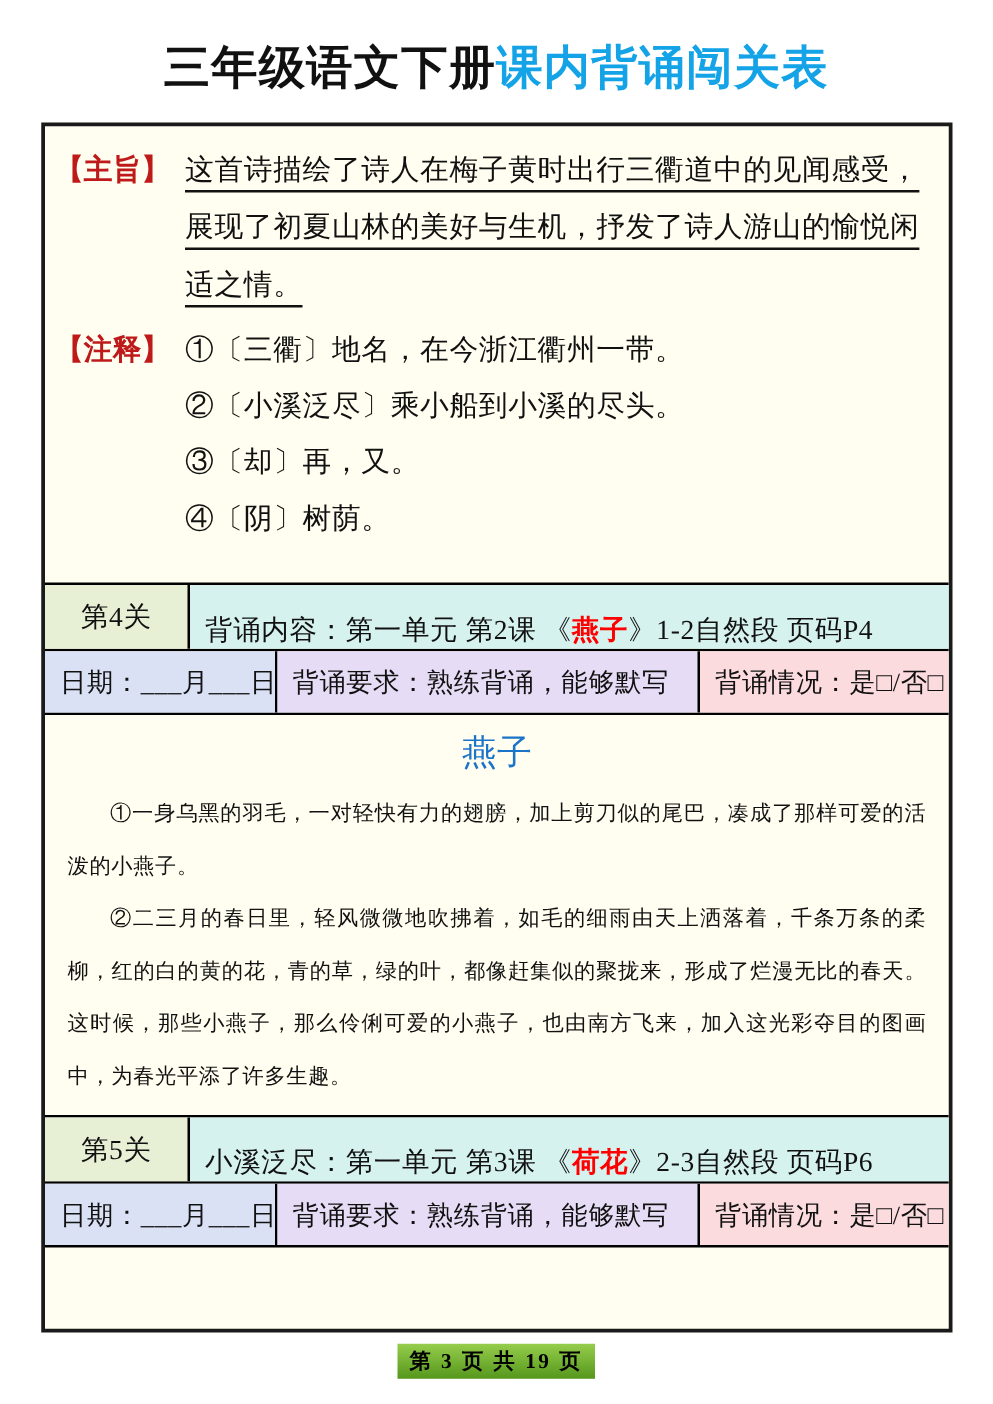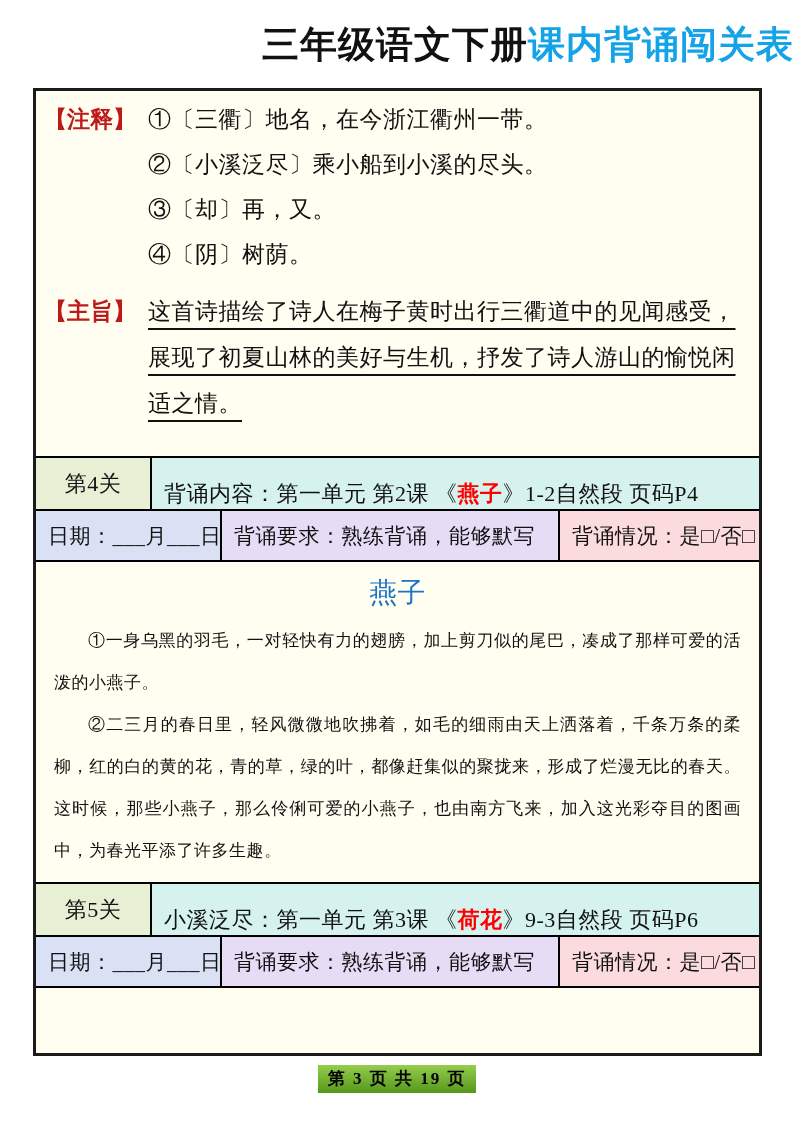--- a/index.html
+++ b/index.html
@@ -7,22 +7,22 @@
     width: 794px; height: 1123px;
     background: #ffffff;
     font-family: "Liberation Serif", "DejaVu Serif", serif;
     color: #111;
     overflow: hidden;
   }
   .page { position: relative; width: 794px; height: 1123px; }
 
   
   .page-title {
-    margin-top: 22px;
-    text-align: right;
+    margin-top: 32px;
+    text-align: center;
     font-size: 37px;
     font-weight: 900;
     letter-spacing: 1px;
     line-height: 45px;
     white-space: nowrap;
   }
   .title-accent { color: var(--title_blue, #14A3E6); }
 
   
   .sheet {
@@ -123,33 +123,33 @@
 </style>
 </head>
 <body>
 
 <div class="page">
 
   <h1 class="page-title"><span>三年级语文下册</span><span class="title-accent">课内背诵闯关表</span></h1>
 
   <div class="sheet">
 
+    <div class="labeled-section">
+      <span class="section-label">【主旨】</span>
+      <span class="section-body underlined">这首诗描绘了诗人在梅子黄时出行三衢道中的见闻感受，展现了初夏山林的美好与生机，抒发了诗人游山的愉悦闲适之情。</span>
+    </div>
+
     <div class="labeled-section notes-section">
       <span class="section-label">【注释】</span>
       <div class="section-body">
         <div class="note-item">①〔三衢〕地名，在今浙江衢州一带。</div>
         <div class="note-item">②〔小溪泛尽〕乘小船到小溪的尽头。</div>
         <div class="note-item">③〔却〕再，又。</div>
         <div class="note-item">④〔阴〕树荫。</div>
       </div>
-    </div>
-
-    <div class="labeled-section">
-      <span class="section-label">【主旨】</span>
-      <span class="section-body underlined">这首诗描绘了诗人在梅子黄时出行三衢道中的见闻感受，展现了初夏山林的美好与生机，抒发了诗人游山的愉悦闲适之情。</span>
     </div>
 
     <div class="level-block">
       <div class="grid-row header-row">
         <div class="cell level-badge-cell">第4关</div>
         <div class="cell level-content-cell">
             <span>背诵内容：第一单元 第2课 《</span>
             <span class="course-title">燕子</span>
             <span>》1-2自然段 页码P4</span>
           </div>
@@ -165,21 +165,21 @@
         <p class="passage-paragraph">②二三月的春日里，轻风微微地吹拂着，如毛的细雨由天上洒落着，千条万条的柔柳，红的白的黄的花，青的草，绿的叶，都像赶集似的聚拢来，形成了烂漫无比的春天。这时候，那些小燕子，那么伶俐可爱的小燕子，也由南方飞来，加入这光彩夺目的图画中，为春光平添了许多生趣。</p>
       </div>
     </div>
 
     <div>
       <div class="grid-row header-row">
         <div class="cell level-badge-cell">第5关</div>
         <div class="cell level-content-cell">
             <span>小溪泛尽：第一单元 第3课 《</span>
             <span class="course-title">荷花</span>
-            <span>》9-3自然段 页码P6</span>
+            <span>》2-3自然段 页码P6</span>
           </div>
       </div>
       <div class="grid-row schedule-row">
         <div class="cell date-cell">日期：___月___日</div>
         <div class="cell requirement-cell">背诵要求：熟练背诵，能够默写</div>
         <div class="cell status-cell">背诵情况：是□/否□</div>
       </div>
 
     </div>
 

